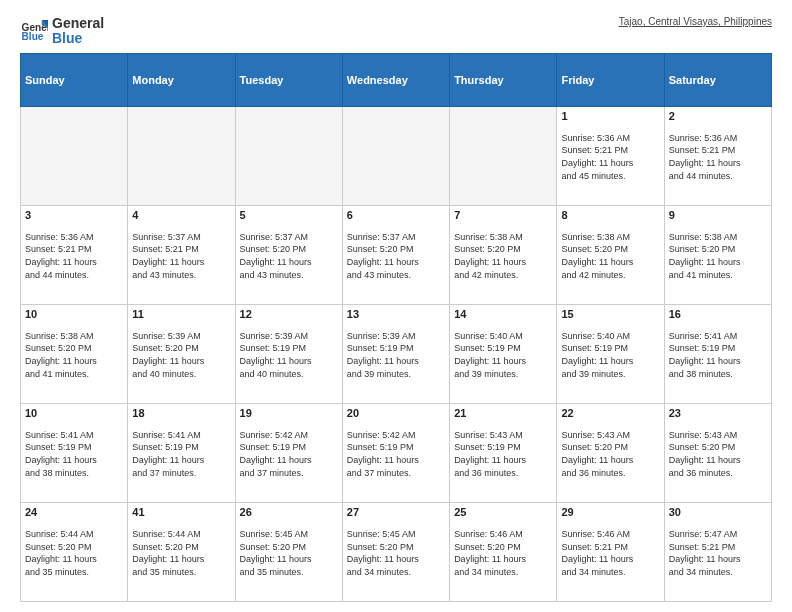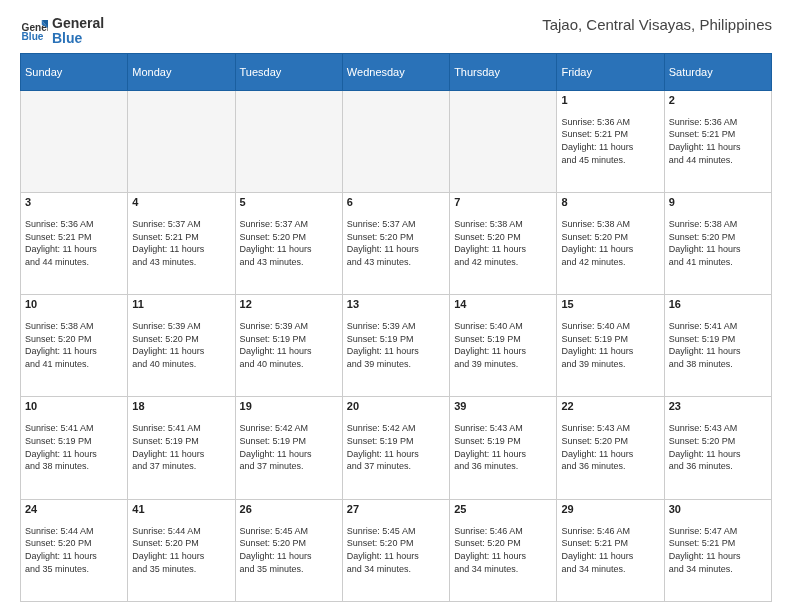--- a/index.html
+++ b/index.html
@@ -34,36 +34,37 @@
     }
     .title-block {
       text-align: right;
     }
     .month-title {
       font-size: 32px;
       font-weight: normal;
       color: #222;
     }
     .subtitle {
-      font-size: 15px;
+      font-size: 10px;
       color: #444;
+      text-decoration: underline;
     }
     .calendar {
       flex: 1;
       border: 1px solid #ccc;
       border-collapse: collapse;
       width: 100%;
       table-layout: fixed;
     }
     .calendar th {
       background: #2a72b8;
       color: #fff;
       font-size: 11px;
-      font-weight: normal;
-      padding: 12px 4px;
+      font-weight: bold;
+      padding: 20px 4px;
       border: 1px solid #1a5fa0;
       text-align: left;
     }
     .calendar td {
       border: 1px solid #ccc;
       vertical-align: top;
       padding: 3px 4px;
       font-size: 9.5px;
       color: #333;
       background: #fff;
@@ -270,21 +271,21 @@
 and 37 minutes.</div>
           </td>
           <td>
             <span class="day-num">20</span>
             <div class="day-info" style="white-space: pre-line;">Sunrise: 5:42 AM
 Sunset: 5:19 PM
 Daylight: 11 hours
 and 37 minutes.</div>
           </td>
           <td>
-            <span class="day-num">39</span>
+            <span class="day-num">21</span>
             <div class="day-info" style="white-space: pre-line;">Sunrise: 5:43 AM
 Sunset: 5:19 PM
 Daylight: 11 hours
 and 36 minutes.</div>
           </td>
           <td>
             <span class="day-num">22</span>
             <div class="day-info" style="white-space: pre-line;">Sunrise: 5:43 AM
 Sunset: 5:20 PM
 Daylight: 11 hours

